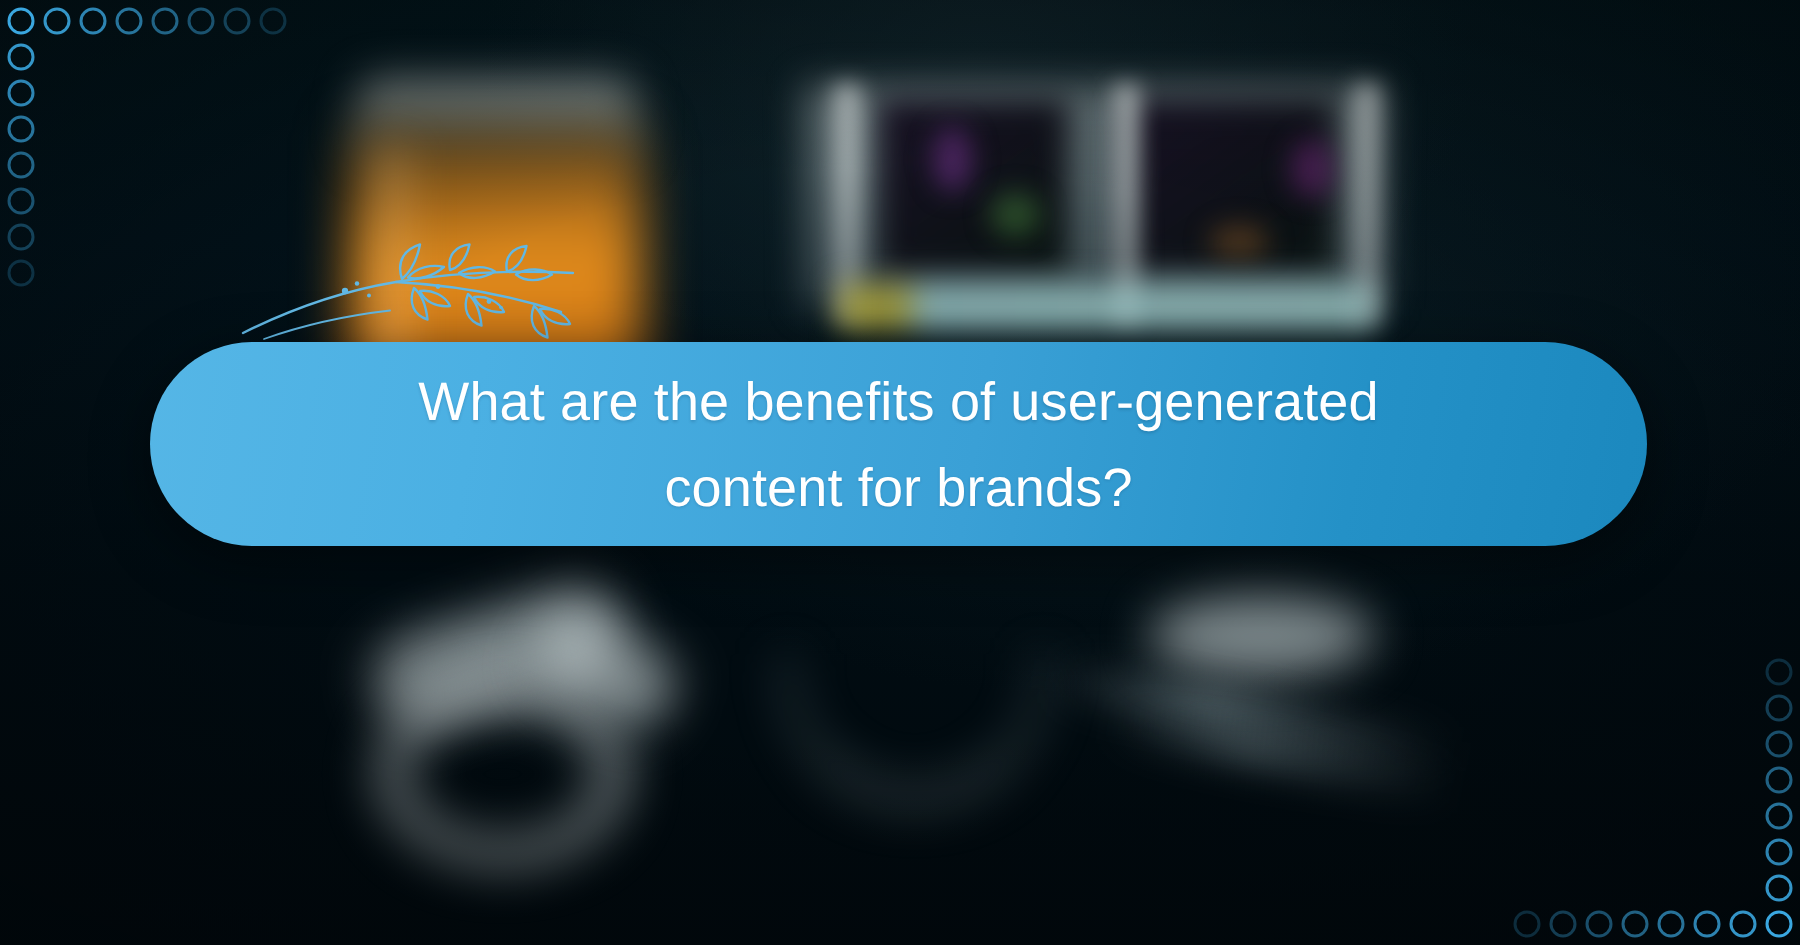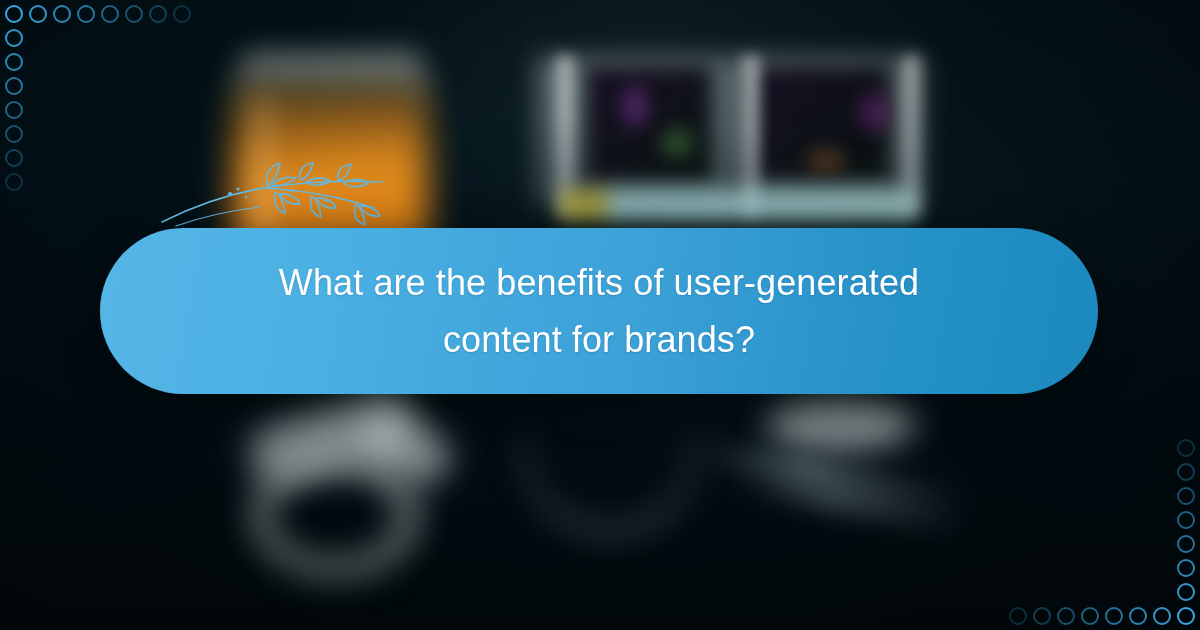--- a/index.html
+++ b/index.html
@@ -134,21 +134,21 @@
     width: 260px;
     height: 80px;
   }
 
   
   .pill {
     position: absolute;
     left: 100px;
     top: 228px;
     width: 998px;
-    height: 166px;
+    height: 136px;
     border-radius: 83px;
     background: linear-gradient(100deg, #55b6e6 0%, #4bb0e3 22%, #3aa0d6 55%, #2491c7 80%, #1b88be 100%);
     display: flex;
     align-items: center;
     justify-content: center;
     box-shadow: 0 10px 40px rgba(0,0,0,0.45);
   }
   .pill-text {
     width: 760px;
     text-align: center;

